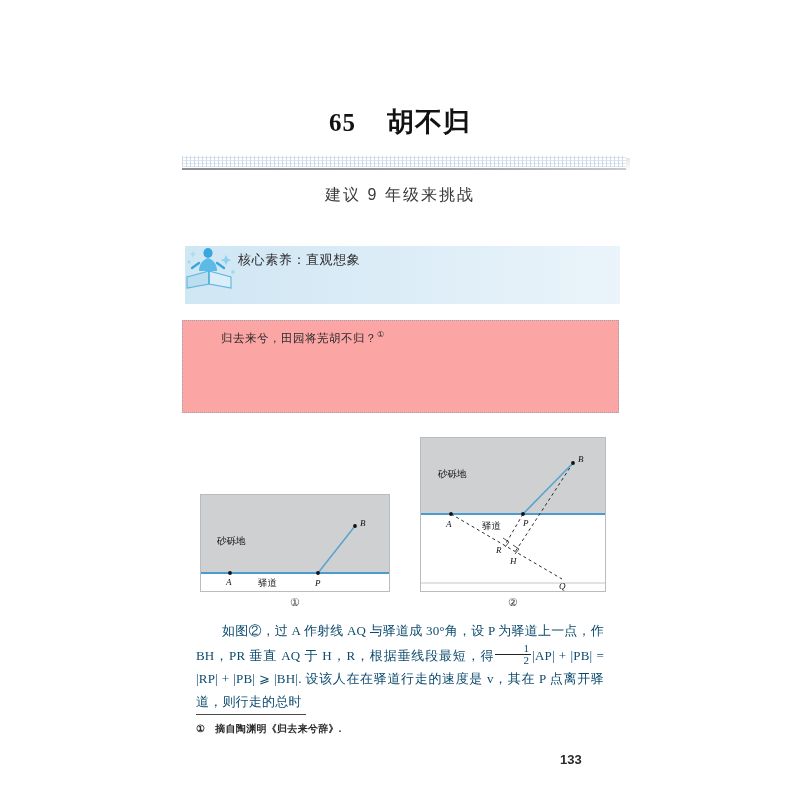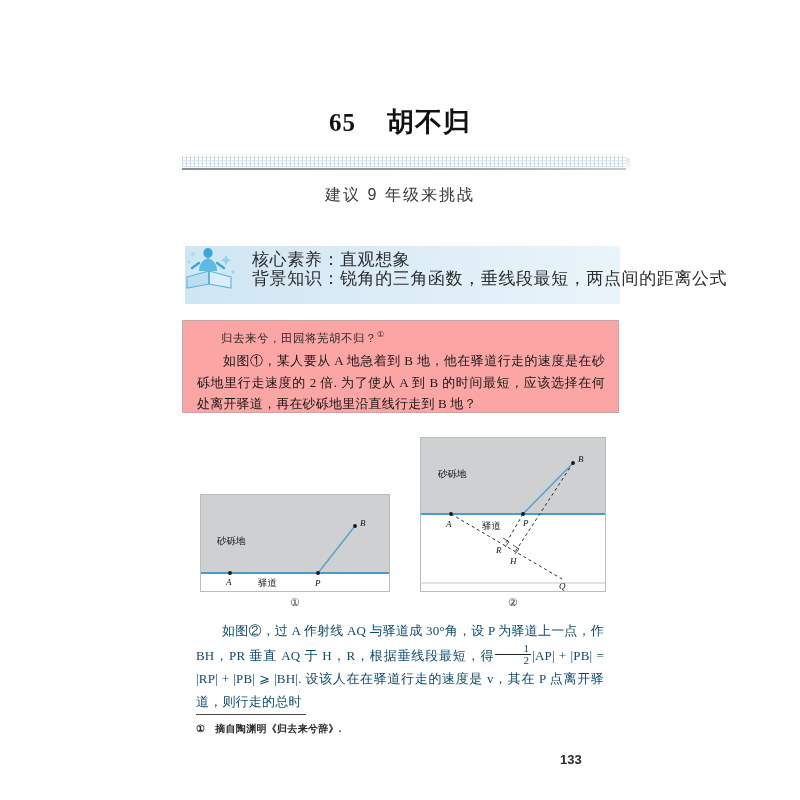--- a/index.html
+++ b/index.html
@@ -101,24 +101,24 @@
   }
   .lit-icon {
     position: absolute;
     left: 183px;
     top: 243px;
     width: 56px;
     height: 50px;
   }
   .lit-text {
     position: absolute;
-    left: 252px;
+    left: 238px;
     top: 250px;
     width: 380px;
-    font-size: 17px;
+    font-size: 13px;
     line-height: 19px;
     letter-spacing: .6px;
     color: #2b2b2b;
     font-family: Liberation Sans, sans-serif;
   }
   .lit-text div { white-space: nowrap; }
 
   
   .prob-box {
     position: absolute;
@@ -269,26 +269,24 @@
       <path d="M34 20 L41 25" stroke="#39a7dd" stroke-width="2.4" stroke-linecap="round"></path>
 
       <path d="M43 12 l1.6 3.6 3.6 1.6 -3.6 1.6 -1.6 3.6 -1.6 -3.6 -3.6 -1.6 3.6 -1.6 Z" fill="#8fd2ee"></path>
       <path d="M10 8 l1 2.2 2.2 1 -2.2 1 -1 2.2 -1 -2.2 -2.2 -1 2.2 -1 Z" fill="#a9dcf2"></path>
       <circle cx="50" cy="29" r="1.8" fill="#9ed7f0"></circle>
       <circle cx="6" cy="19" r="1.4" fill="#9ed7f0"></circle>
     </svg>
   </div>
   <div class="lit-text">
     <div>核心素养：直观想象</div>
-    <div>背景知识：锐角的三角函数，垂线段最短，两点间的距离公式</div>
   </div>
 
   <div class="prob-box">
     <div class="prob-quote"><span>归去来兮，田园将芜胡不归？</span><sup>①</sup></div>
-    <div class="prob-body">如图①，某人要从 A 地急着到 B 地，他在驿道行走的速度是在砂砾地里行走速度的 2 倍. 为了使从 A 到 B 的时间最短，应该选择在何处离开驿道，再在砂砾地里沿直线行走到 B 地？</div>
   </div>
 
   <div class="fig1">
     <svg width="190" height="98" viewBox="0 0 190 98">
       <rect x="0.5" y="0.5" width="189" height="97" fill="#ffffff" stroke="#b9bcc0" stroke-width="1"></rect>
       <rect x="1" y="1" width="188" height="78" fill="#cfd0d2"></rect>
       <line x1="1" y1="79" x2="189" y2="79" stroke="#4a9ccf" stroke-width="1.8"></line>
 
       <line x1="118" y1="79" x2="155" y2="32" stroke="#5aa3cf" stroke-width="1.5"></line>
       <circle cx="155" cy="32" r="1.9" fill="#111"></circle>

